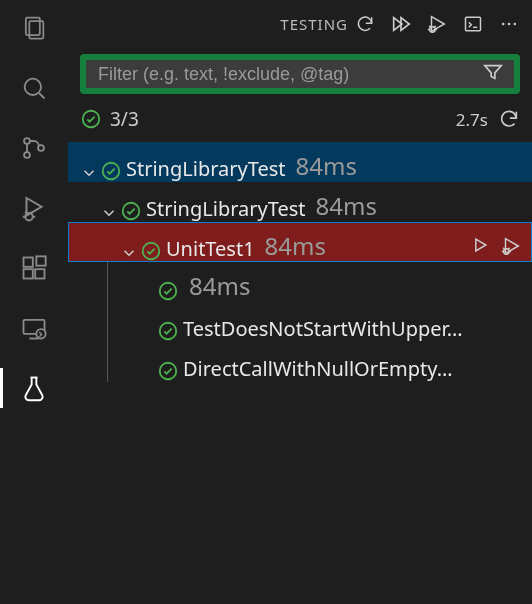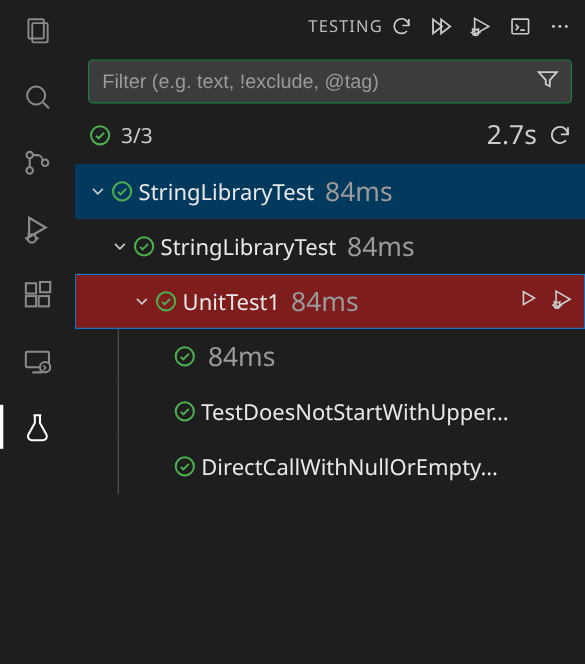--- a/index.html
+++ b/index.html
@@ -72,21 +72,21 @@
     display: flex; align-items: center; justify-content: center;
     cursor: pointer;
   }
 
   
   .filter-wrap {
     padding: 6px 12px 10px 12px;
   }
   .filter-box {
     background: #3c3c3c;
-    border: 1px solid #15803d;
+    border: 6px solid #15803d;
     border-radius: 4px;
     height: 40px;
     display: flex; align-items: center;
     padding: 0 10px;
     gap: 10px;
   }
   .filter-input {
     flex: 1;
     background: transparent;
     border: none; outline: none;
@@ -104,30 +104,30 @@
     justify-content: flex-end;
   }
   .summary-left {
     display: flex; align-items: center; gap: 8px;
     color: #cccccc;
     font-size: 19px;
   }
   .summary-right {
     margin-left: auto;
     display: flex; align-items: center; gap: 10px;
-    font-size: 24px;
+    font-size: 17px;
     color: #cccccc;
   }
   .pass-icon { color: #4caf50; display:flex; align-items:center; }
 
   
   .tree { flex: 1; overflow: hidden; }
   .tree-row {
-    display: flex; align-items: center;
-    height: 50px;
+    display: flex; align-items: flex-end;
+    height: 40px;
     padding-right: 10px;
     white-space: nowrap;
     overflow: hidden;
   }
   .tree-row .chev {
     width: 22px; display:flex; align-items:center; justify-content:center;
     color: #cccccc;
   }
   .tree-row .lbl {
     color: #e8e8e8;

